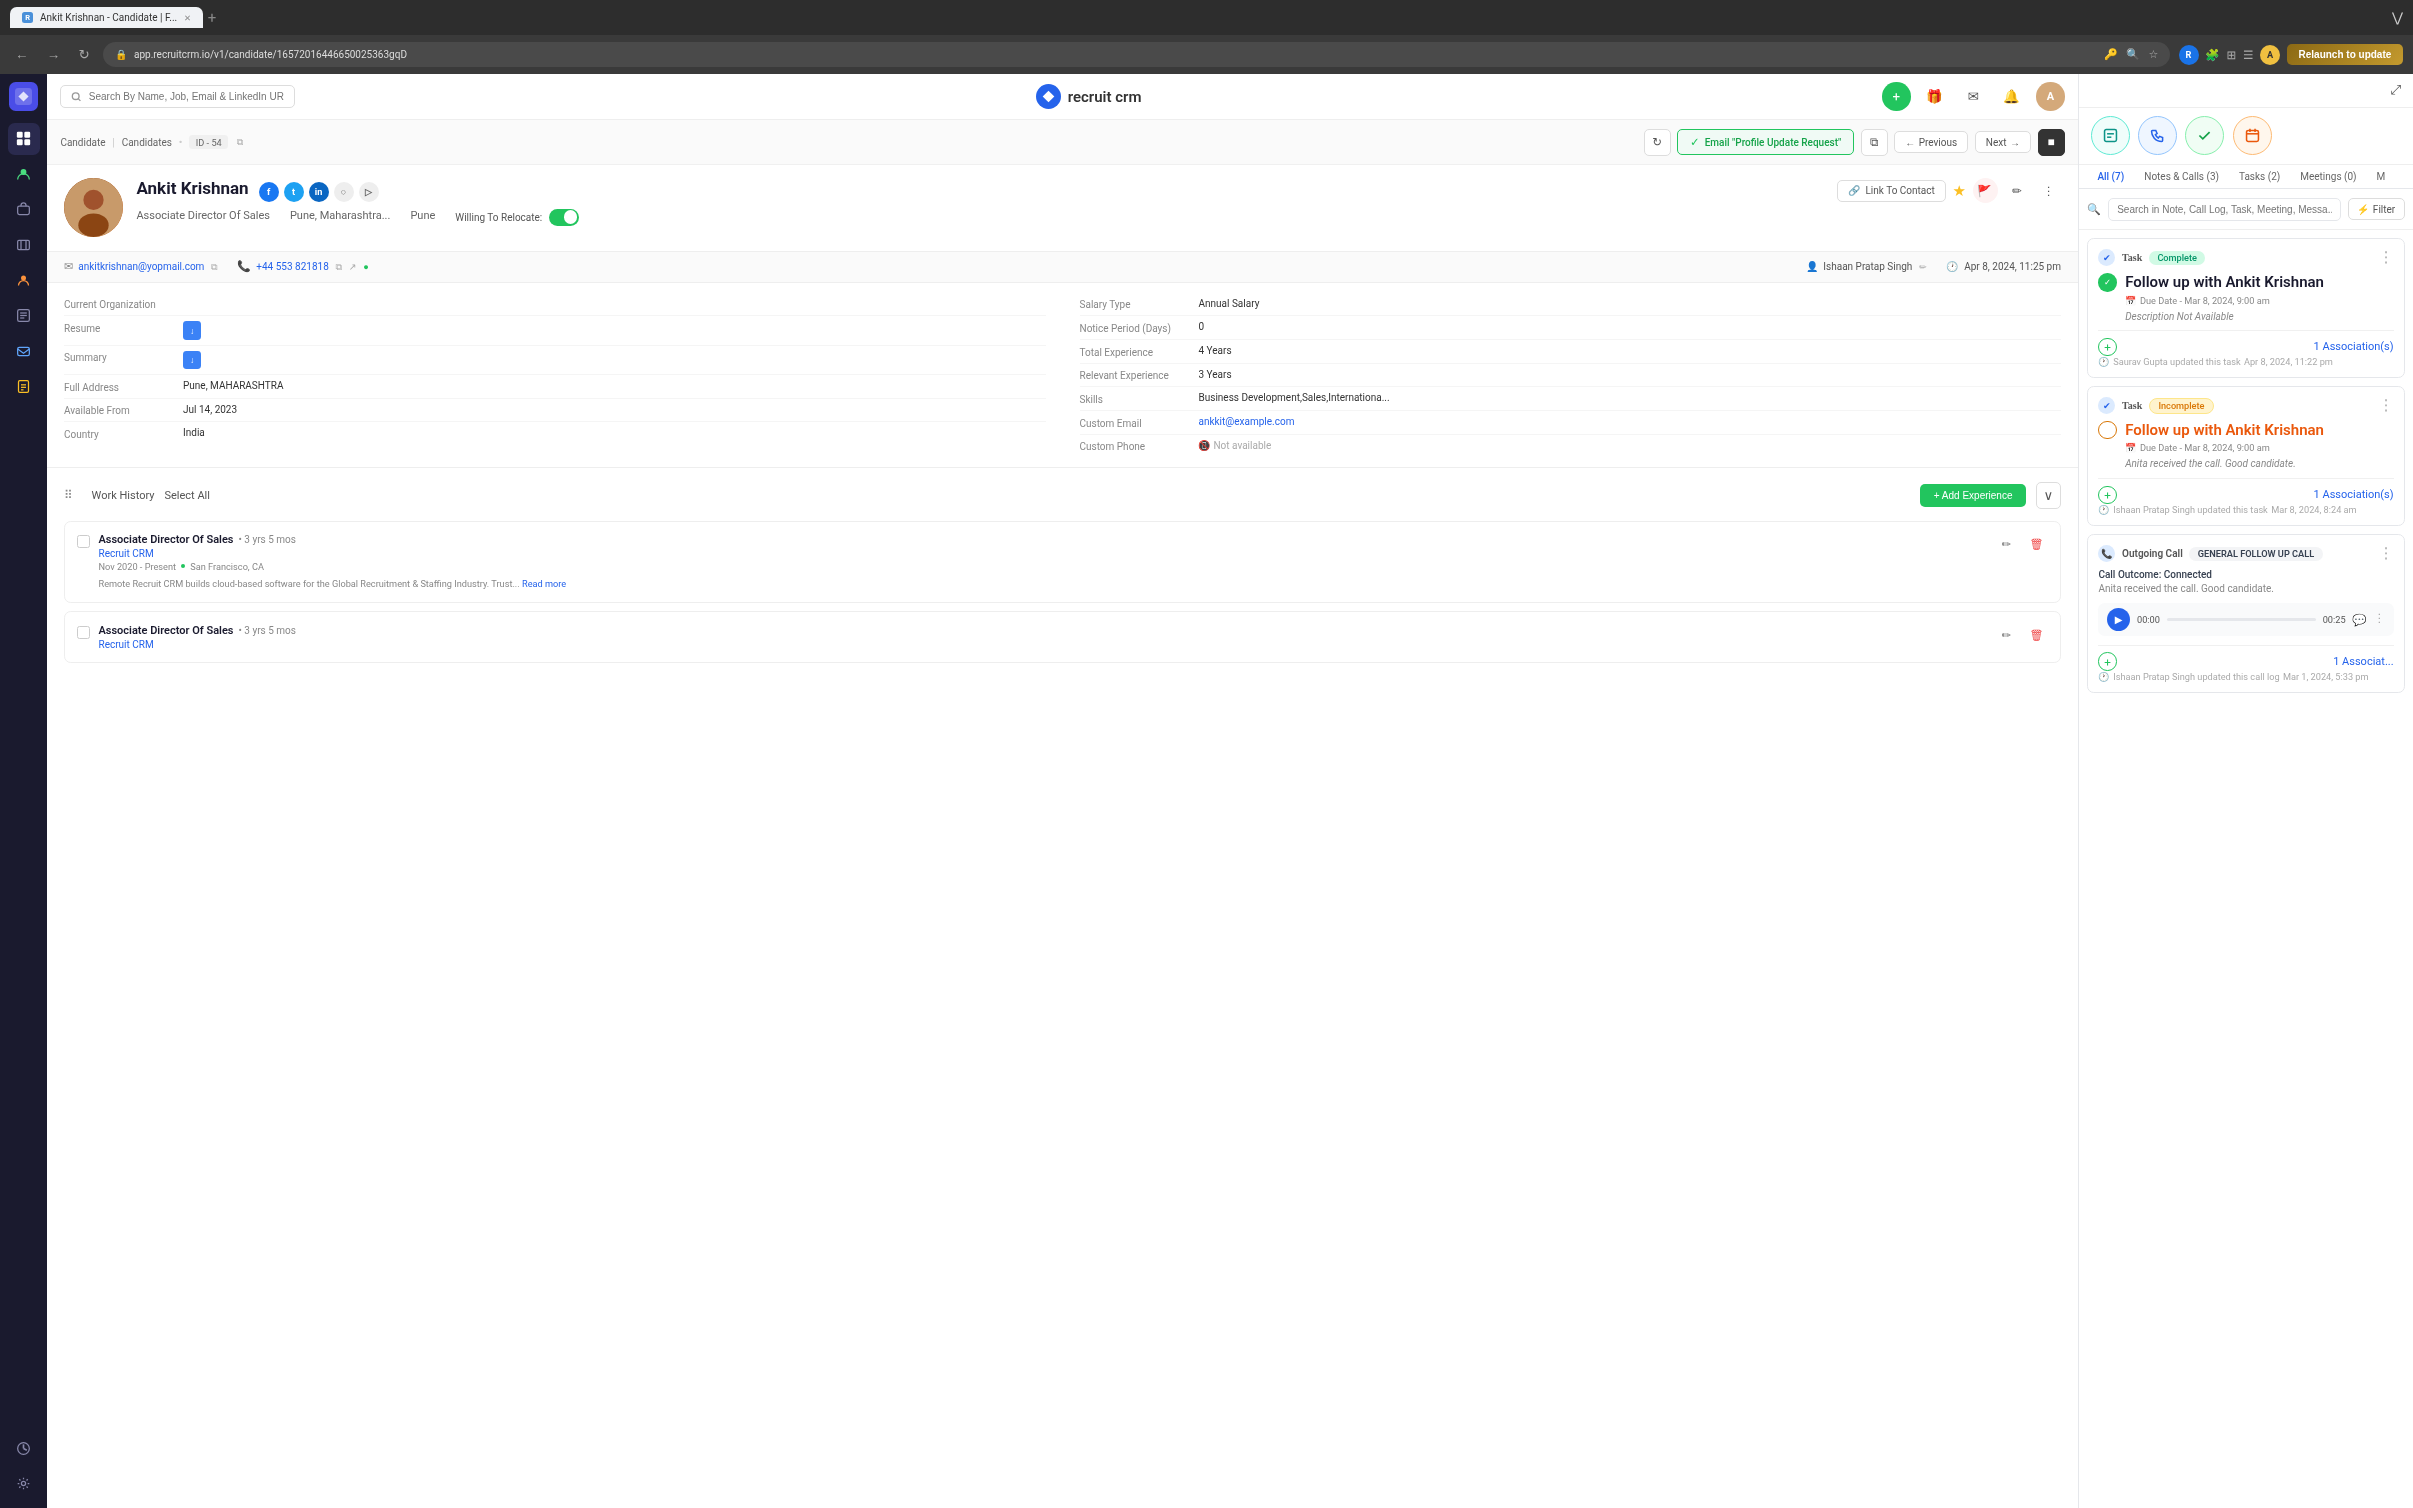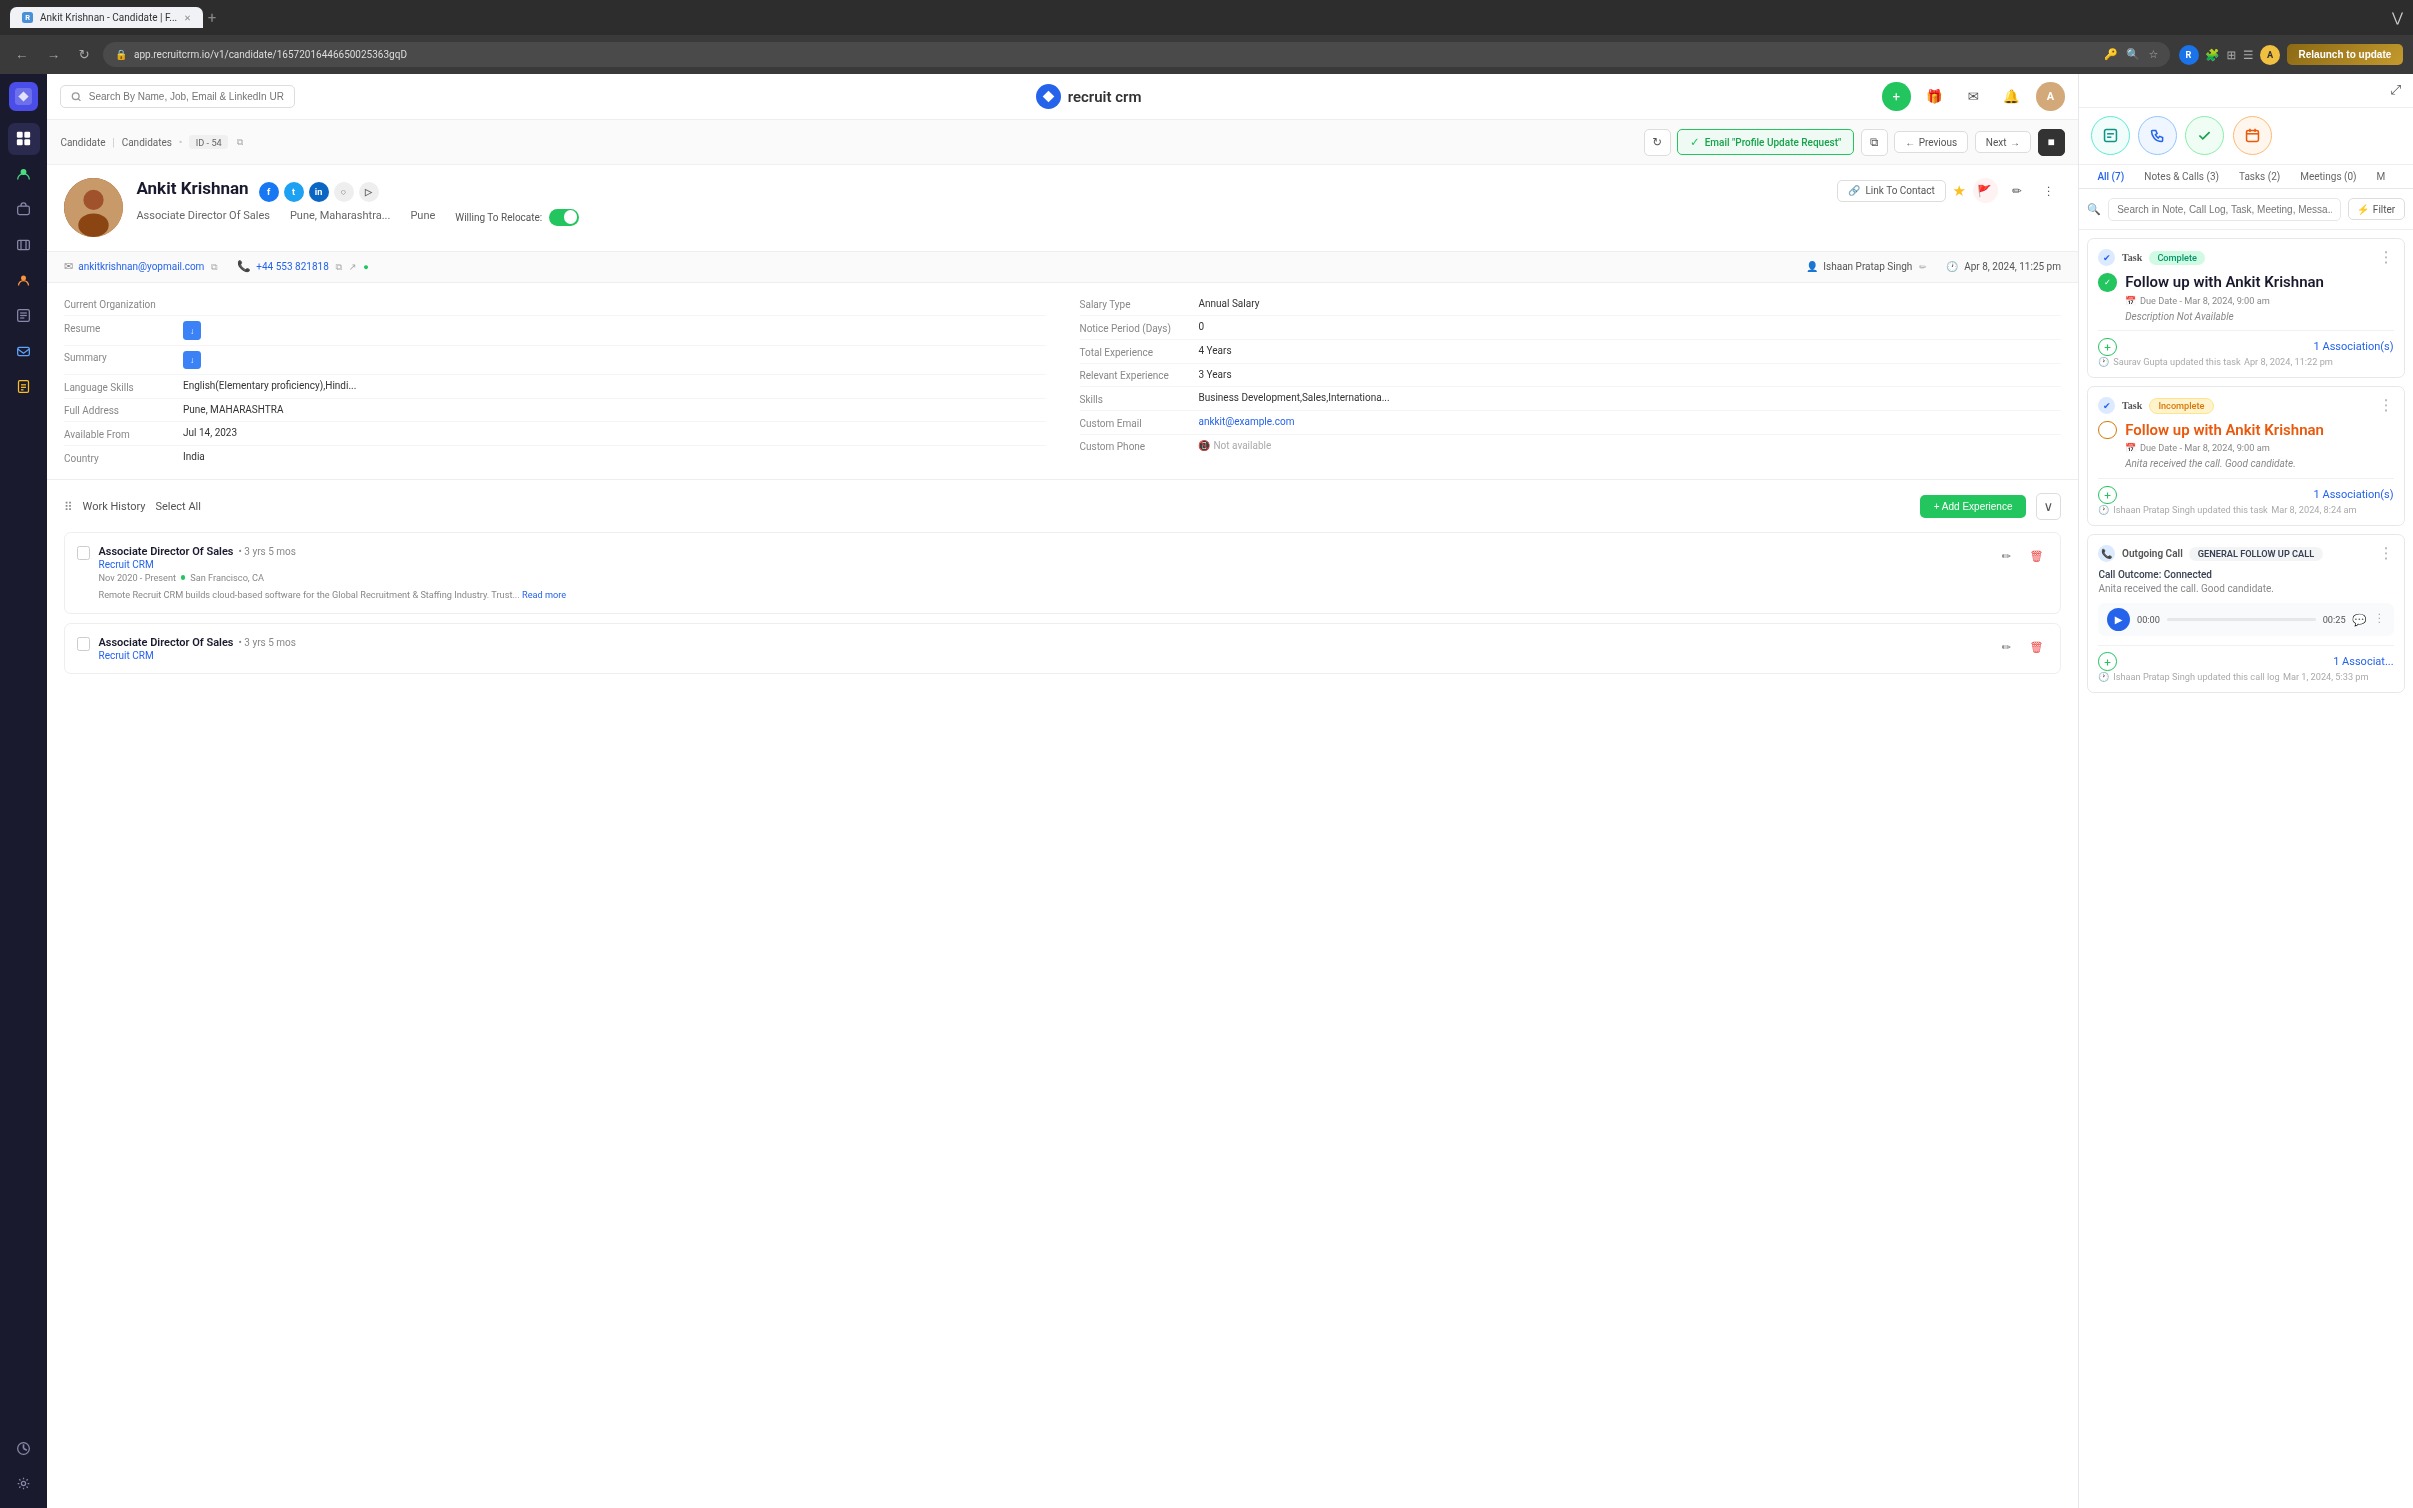--- a/index.html
+++ b/index.html
@@ -105,21 +105,21 @@
     .doc-icon { width: 18.4px; height: 18.4px; background: #3b82f6; border-radius: 3.4px; display: inline-flex; align-items: center; justify-content: center; color: #fff; font-size: 8.4px; cursor: pointer; }
 
     
     .tabs-bar { display: flex; border-bottom: 1.7px solid #e5e7eb; padding: 0 17px; background: #fff; overflow-x: auto; }
     .tab-item { padding: 8.4px 13.4px; font-size: 11px; color: #666; cursor: pointer; white-space: nowrap; border-bottom: 1.7px solid transparent; margin-bottom: -1.7px; }
     .tab-item.active { color: #2563eb; border-bottom-color: #2563eb; font-weight: 500; }
 
     
     .work-history-section { padding: 13.4px 17px; }
     .work-history-header { display: flex; align-items: center; gap: 10px; margin-bottom: 11.7px; }
-    .wh-label { font-size: 11px; color: #555; cursor: pointer; }
+    .wh-label { font-size: 11px; color: #555; cursor: pointer; margin-left: 9px; }
     .select-all { font-size: 11px; color: #555; cursor: pointer; }
     .add-exp-btn { background: #22c55e; color: #fff; border: none; padding: 5.9px 13.4px; border-radius: 5px; font-size: 10px; cursor: pointer; display: flex; align-items: center; gap: 5px; margin-left: auto; }
     .chevron-btn { border: 0.8px solid #ddd; padding: 5px 6.7px; border-radius: 5px; cursor: pointer; color: #555; background: #fff; }
 
     
     .work-item { border: 0.8px solid #eee; border-radius: 6.7px; padding: 11.7px; margin-bottom: 8.4px; }
     .work-item-header { display: flex; align-items: flex-start; gap: 8.4px; }
     .work-checkbox { width: 13.4px; height: 13.4px; border: 1.3px solid #ccc; border-radius: 2.5px; flex-shrink: 0; margin-top: 1.7px; cursor: pointer; }
     .work-title { font-size: 11px; font-weight: 600; color: #1a1a2e; }
     .work-duration { font-size: 10px; color: #888; }
@@ -448,24 +448,20 @@
             <span class="doc-icon">↓</span>
           </span>
         </div>
         <div class="detail-row">
           <span class="detail-label">Summary</span>
           <span class="detail-value">
             <span class="doc-icon">↓</span>
           </span>
         </div>
         <div class="detail-row">
-          <span class="detail-label">Language Skills</span>
-          <span class="detail-value">English(Elementary proficiency),Hindi...</span>
-        </div>
-        <div class="detail-row">
           <span class="detail-label">Full Address</span>
           <span class="detail-value">Pune, MAHARASHTRA</span>
         </div>
         <div class="detail-row">
           <span class="detail-label">Available From</span>
           <span class="detail-value">Jul 14, 2023</span>
         </div>
         <div class="detail-row">
           <span class="detail-label">Country</span>
           <span class="detail-value">India</span>

